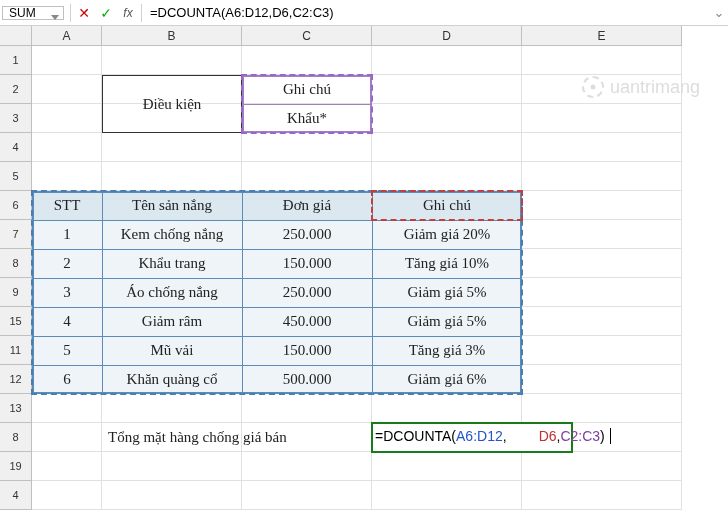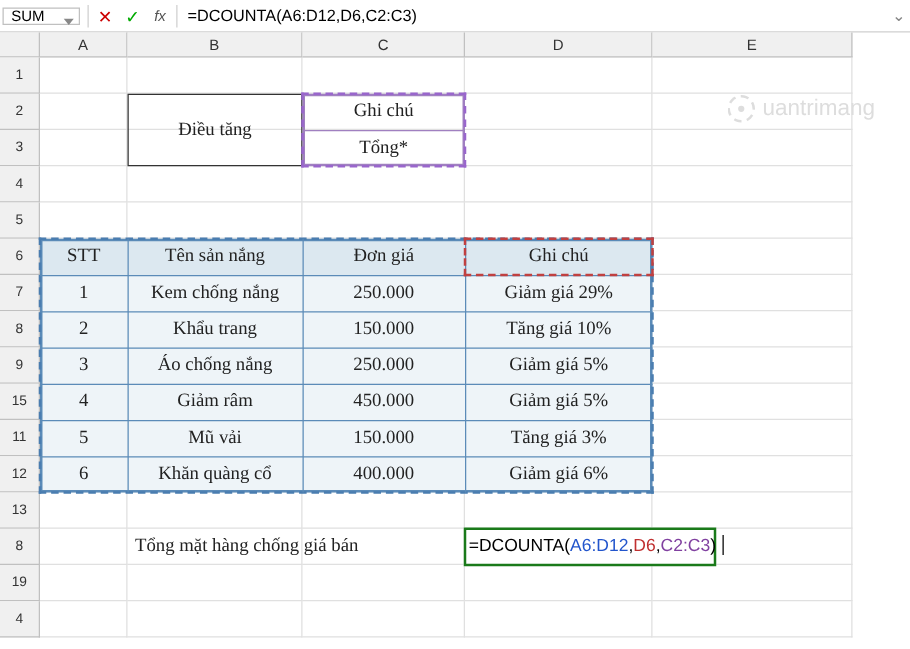--- a/index.html
+++ b/index.html
@@ -32,28 +32,28 @@
 .purple-box { border: 2px solid #a080c0; }
 .purple-dash { border: 2px dashed #9966cc; }
 .purple-line { border-top: 1px solid #a080c0; }
 .data-box { border: 2px solid #5b8bb8; }
 .blue-dash { border: 2px dashed #4a7db0; }
 .header-fill { background: #dce8f0; }
 .cell-fill { background: #eef4f8; }
 .red-dash { border: 2px dashed #c04040; }
 .active-cell { border: 2px solid #1a7a1a; background: #fff; }
 
-.watermark { position: absolute; right: 28px; top: 50px; color: #ddd; font-size: 18px; display: flex; gap: 6px; }
+.watermark { position: absolute; right: 28px; top: 50px; color: #ddd; font-size: 18px; display: flex; align-items: center; gap: 6px; }
 .wm-icon { width: 22px; height: 22px; border: 2px dashed #ddd; border-radius: 50%; position: relative; }
 .wm-icon::before { content:''; position:absolute; left:50%; top:50%; width:5px; height:5px; background:#ddd; border-radius:50%; transform:translate(-50%,-50%); }
 
 .fcell { font-family: Arial, sans-serif; font-size: 14px; }
 .tok-fn { color: #000; }
 .tok-blue { color: #2255cc; }
-.tok-red { color: #c03030; }
+.tok-red { color: #c03030; margin-left: 32px; }
 .tok-purple { color: #8040a0; }
 </style>
 </head>
 <body>
 
 <div class="formula-bar">
   <div class="name-box">SUM</div>
   <div class="fb-sep"></div>
   <div class="fb-btn cancel">✕</div>
   <div class="fb-btn confirm">✓</div>
@@ -203,26 +203,26 @@
         <div class="cell" style="width: 150px;"></div>
         <div class="cell" style="width: 160px;"></div>
       </div>
     </div>
 
   <div class="watermark">
     <span class="wm-icon"></span>
     <span>uantrimang</span>
   </div>
 <div class="ov criteria-box" style="left: 102px; top: 49px; width: 140px; height: 58px;"></div>
-    <div class="ov" style="left: 102px; top: 49px; width: 140px; height: 58px; display: flex; align-items: center; justify-content: center; font-size: 15px; font-family: &quot;Times New Roman&quot;, serif; color: rgb(34, 34, 34); pointer-events: none;">Điều tăng</div>
+    <div class="ov" style="left: 102px; top: 49px; width: 140px; height: 58px; display: flex; align-items: center; justify-content: center; font-size: 15px; font-family: &quot;Times New Roman&quot;, serif; color: rgb(34, 34, 34); pointer-events: none;">Điều kiện</div>
     <div class="ov purple-box" style="left: 242px; top: 49px; width: 130px; height: 58px;"></div>
     <div class="ov purple-line" style="left: 242px; top: 78px; width: 130px; height: 0px;"></div>
     <div class="ov purple-dash" style="left: 241px; top: 48px; width: 132px; height: 60px;"></div>
     <div class="ov" style="left: 242px; top: 49px; width: 130px; height: 29px; display: flex; align-items: center; justify-content: center; font-size: 15px; font-family: &quot;Times New Roman&quot;, serif; color: rgb(34, 34, 34); pointer-events: none;">Ghi chú</div>
-    <div class="ov" style="left: 242px; top: 78px; width: 130px; height: 29px; display: flex; align-items: center; justify-content: center; font-size: 15px; font-family: &quot;Times New Roman&quot;, serif; color: rgb(34, 34, 34); pointer-events: none;">Tổng*</div>
+    <div class="ov" style="left: 242px; top: 78px; width: 130px; height: 29px; display: flex; align-items: center; justify-content: center; font-size: 15px; font-family: &quot;Times New Roman&quot;, serif; color: rgb(34, 34, 34); pointer-events: none;">Khẩu*</div>
     <div class="ov header-fill" style="left: 32px; top: 165px; width: 70px; height: 29px;"></div>
     <div class="ov header-fill" style="left: 102px; top: 165px; width: 140px; height: 29px;"></div>
     <div class="ov header-fill" style="left: 242px; top: 165px; width: 130px; height: 29px;"></div>
     <div class="ov header-fill" style="left: 372px; top: 165px; width: 150px; height: 29px;"></div>
     <div class="ov cell-fill" style="left: 32px; top: 194px; width: 70px; height: 29px;"></div>
     <div class="ov cell-fill" style="left: 102px; top: 194px; width: 140px; height: 29px;"></div>
     <div class="ov cell-fill" style="left: 242px; top: 194px; width: 130px; height: 29px;"></div>
     <div class="ov cell-fill" style="left: 372px; top: 194px; width: 150px; height: 29px;"></div>
     <div class="ov cell-fill" style="left: 32px; top: 223px; width: 70px; height: 29px;"></div>
     <div class="ov cell-fill" style="left: 102px; top: 223px; width: 140px; height: 29px;"></div>
@@ -255,38 +255,38 @@
     <div class="ov " style="left: 32px; top: 281px; width: 490px; height: 1px; background: rgb(91, 139, 184);"></div>
     <div class="ov " style="left: 32px; top: 310px; width: 490px; height: 1px; background: rgb(91, 139, 184);"></div>
     <div class="ov " style="left: 32px; top: 339px; width: 490px; height: 1px; background: rgb(91, 139, 184);"></div>
     <div class="ov" style="left: 32px; top: 165px; width: 70px; height: 29px; display: flex; align-items: center; justify-content: center; font-size: 15px; font-family: &quot;Times New Roman&quot;, serif; color: rgb(34, 34, 34); pointer-events: none;">STT</div>
     <div class="ov" style="left: 102px; top: 165px; width: 140px; height: 29px; display: flex; align-items: center; justify-content: center; font-size: 15px; font-family: &quot;Times New Roman&quot;, serif; color: rgb(34, 34, 34); pointer-events: none;">Tên sản nắng</div>
     <div class="ov" style="left: 242px; top: 165px; width: 130px; height: 29px; display: flex; align-items: center; justify-content: center; font-size: 15px; font-family: &quot;Times New Roman&quot;, serif; color: rgb(34, 34, 34); pointer-events: none;">Đơn giá</div>
     <div class="ov" style="left: 372px; top: 165px; width: 150px; height: 29px; display: flex; align-items: center; justify-content: center; font-size: 15px; font-family: &quot;Times New Roman&quot;, serif; color: rgb(34, 34, 34); pointer-events: none;">Ghi chú</div>
     <div class="ov" style="left: 32px; top: 194px; width: 70px; height: 29px; display: flex; align-items: center; justify-content: center; font-size: 15px; font-family: &quot;Times New Roman&quot;, serif; color: rgb(34, 34, 34); pointer-events: none;">1</div>
     <div class="ov" style="left: 102px; top: 194px; width: 140px; height: 29px; display: flex; align-items: center; justify-content: center; font-size: 15px; font-family: &quot;Times New Roman&quot;, serif; color: rgb(34, 34, 34); pointer-events: none;">Kem chống nắng</div>
     <div class="ov" style="left: 242px; top: 194px; width: 130px; height: 29px; display: flex; align-items: center; justify-content: center; font-size: 15px; font-family: &quot;Times New Roman&quot;, serif; color: rgb(34, 34, 34); pointer-events: none;">250.000</div>
-    <div class="ov" style="left: 372px; top: 194px; width: 150px; height: 29px; display: flex; align-items: center; justify-content: center; font-size: 15px; font-family: &quot;Times New Roman&quot;, serif; color: rgb(34, 34, 34); pointer-events: none;">Giảm giá 29%</div>
+    <div class="ov" style="left: 372px; top: 194px; width: 150px; height: 29px; display: flex; align-items: center; justify-content: center; font-size: 15px; font-family: &quot;Times New Roman&quot;, serif; color: rgb(34, 34, 34); pointer-events: none;">Giảm giá 20%</div>
     <div class="ov" style="left: 32px; top: 223px; width: 70px; height: 29px; display: flex; align-items: center; justify-content: center; font-size: 15px; font-family: &quot;Times New Roman&quot;, serif; color: rgb(34, 34, 34); pointer-events: none;">2</div>
     <div class="ov" style="left: 102px; top: 223px; width: 140px; height: 29px; display: flex; align-items: center; justify-content: center; font-size: 15px; font-family: &quot;Times New Roman&quot;, serif; color: rgb(34, 34, 34); pointer-events: none;">Khẩu trang</div>
     <div class="ov" style="left: 242px; top: 223px; width: 130px; height: 29px; display: flex; align-items: center; justify-content: center; font-size: 15px; font-family: &quot;Times New Roman&quot;, serif; color: rgb(34, 34, 34); pointer-events: none;">150.000</div>
     <div class="ov" style="left: 372px; top: 223px; width: 150px; height: 29px; display: flex; align-items: center; justify-content: center; font-size: 15px; font-family: &quot;Times New Roman&quot;, serif; color: rgb(34, 34, 34); pointer-events: none;">Tăng giá 10%</div>
     <div class="ov" style="left: 32px; top: 252px; width: 70px; height: 29px; display: flex; align-items: center; justify-content: center; font-size: 15px; font-family: &quot;Times New Roman&quot;, serif; color: rgb(34, 34, 34); pointer-events: none;">3</div>
     <div class="ov" style="left: 102px; top: 252px; width: 140px; height: 29px; display: flex; align-items: center; justify-content: center; font-size: 15px; font-family: &quot;Times New Roman&quot;, serif; color: rgb(34, 34, 34); pointer-events: none;">Áo chống nắng</div>
     <div class="ov" style="left: 242px; top: 252px; width: 130px; height: 29px; display: flex; align-items: center; justify-content: center; font-size: 15px; font-family: &quot;Times New Roman&quot;, serif; color: rgb(34, 34, 34); pointer-events: none;">250.000</div>
     <div class="ov" style="left: 372px; top: 252px; width: 150px; height: 29px; display: flex; align-items: center; justify-content: center; font-size: 15px; font-family: &quot;Times New Roman&quot;, serif; color: rgb(34, 34, 34); pointer-events: none;">Giảm giá 5%</div>
     <div class="ov" style="left: 32px; top: 281px; width: 70px; height: 29px; display: flex; align-items: center; justify-content: center; font-size: 15px; font-family: &quot;Times New Roman&quot;, serif; color: rgb(34, 34, 34); pointer-events: none;">4</div>
     <div class="ov" style="left: 102px; top: 281px; width: 140px; height: 29px; display: flex; align-items: center; justify-content: center; font-size: 15px; font-family: &quot;Times New Roman&quot;, serif; color: rgb(34, 34, 34); pointer-events: none;">Giảm râm</div>
     <div class="ov" style="left: 242px; top: 281px; width: 130px; height: 29px; display: flex; align-items: center; justify-content: center; font-size: 15px; font-family: &quot;Times New Roman&quot;, serif; color: rgb(34, 34, 34); pointer-events: none;">450.000</div>
     <div class="ov" style="left: 372px; top: 281px; width: 150px; height: 29px; display: flex; align-items: center; justify-content: center; font-size: 15px; font-family: &quot;Times New Roman&quot;, serif; color: rgb(34, 34, 34); pointer-events: none;">Giảm giá 5%</div>
     <div class="ov" style="left: 32px; top: 310px; width: 70px; height: 29px; display: flex; align-items: center; justify-content: center; font-size: 15px; font-family: &quot;Times New Roman&quot;, serif; color: rgb(34, 34, 34); pointer-events: none;">5</div>
     <div class="ov" style="left: 102px; top: 310px; width: 140px; height: 29px; display: flex; align-items: center; justify-content: center; font-size: 15px; font-family: &quot;Times New Roman&quot;, serif; color: rgb(34, 34, 34); pointer-events: none;">Mũ vải</div>
     <div class="ov" style="left: 242px; top: 310px; width: 130px; height: 29px; display: flex; align-items: center; justify-content: center; font-size: 15px; font-family: &quot;Times New Roman&quot;, serif; color: rgb(34, 34, 34); pointer-events: none;">150.000</div>
     <div class="ov" style="left: 372px; top: 310px; width: 150px; height: 29px; display: flex; align-items: center; justify-content: center; font-size: 15px; font-family: &quot;Times New Roman&quot;, serif; color: rgb(34, 34, 34); pointer-events: none;">Tăng giá 3%</div>
     <div class="ov" style="left: 32px; top: 339px; width: 70px; height: 29px; display: flex; align-items: center; justify-content: center; font-size: 15px; font-family: &quot;Times New Roman&quot;, serif; color: rgb(34, 34, 34); pointer-events: none;">6</div>
     <div class="ov" style="left: 102px; top: 339px; width: 140px; height: 29px; display: flex; align-items: center; justify-content: center; font-size: 15px; font-family: &quot;Times New Roman&quot;, serif; color: rgb(34, 34, 34); pointer-events: none;">Khăn quàng cổ</div>
-    <div class="ov" style="left: 242px; top: 339px; width: 130px; height: 29px; display: flex; align-items: center; justify-content: center; font-size: 15px; font-family: &quot;Times New Roman&quot;, serif; color: rgb(34, 34, 34); pointer-events: none;">400.000</div>
+    <div class="ov" style="left: 242px; top: 339px; width: 130px; height: 29px; display: flex; align-items: center; justify-content: center; font-size: 15px; font-family: &quot;Times New Roman&quot;, serif; color: rgb(34, 34, 34); pointer-events: none;">500.000</div>
     <div class="ov" style="left: 372px; top: 339px; width: 150px; height: 29px; display: flex; align-items: center; justify-content: center; font-size: 15px; font-family: &quot;Times New Roman&quot;, serif; color: rgb(34, 34, 34); pointer-events: none;">Giảm giá 6%</div>
     <div class="ov red-dash" style="left: 371px; top: 164px; width: 152px; height: 31px;"></div>
     <div class="ov" style="left: 102px; top: 397px; width: 270px; height: 29px; display: flex; align-items: center; justify-content: flex-start; font-size: 15px; font-family: &quot;Times New Roman&quot;, serif; color: rgb(34, 34, 34); pointer-events: none; padding-left: 6px;">Tổng mặt hàng chống giá bán</div>
     <div class="ov active-cell" style="left: 371px; top: 396px; width: 202px; height: 31px; pointer-events: auto;"></div>
     <div class="ov fcell" style="left: 375px; top: 402px;"><span class="tok-fn">=DCOUNTA(</span><span class="tok-blue">A6:D12</span>,<span class="tok-red">D6</span>,<span class="tok-purple">C2:C3</span><span class="tok-fn">)</span><span style="border-right:1px solid #000;margin-left:1px;">&nbsp;</span></div>
   </div>
 
 </body></html>

